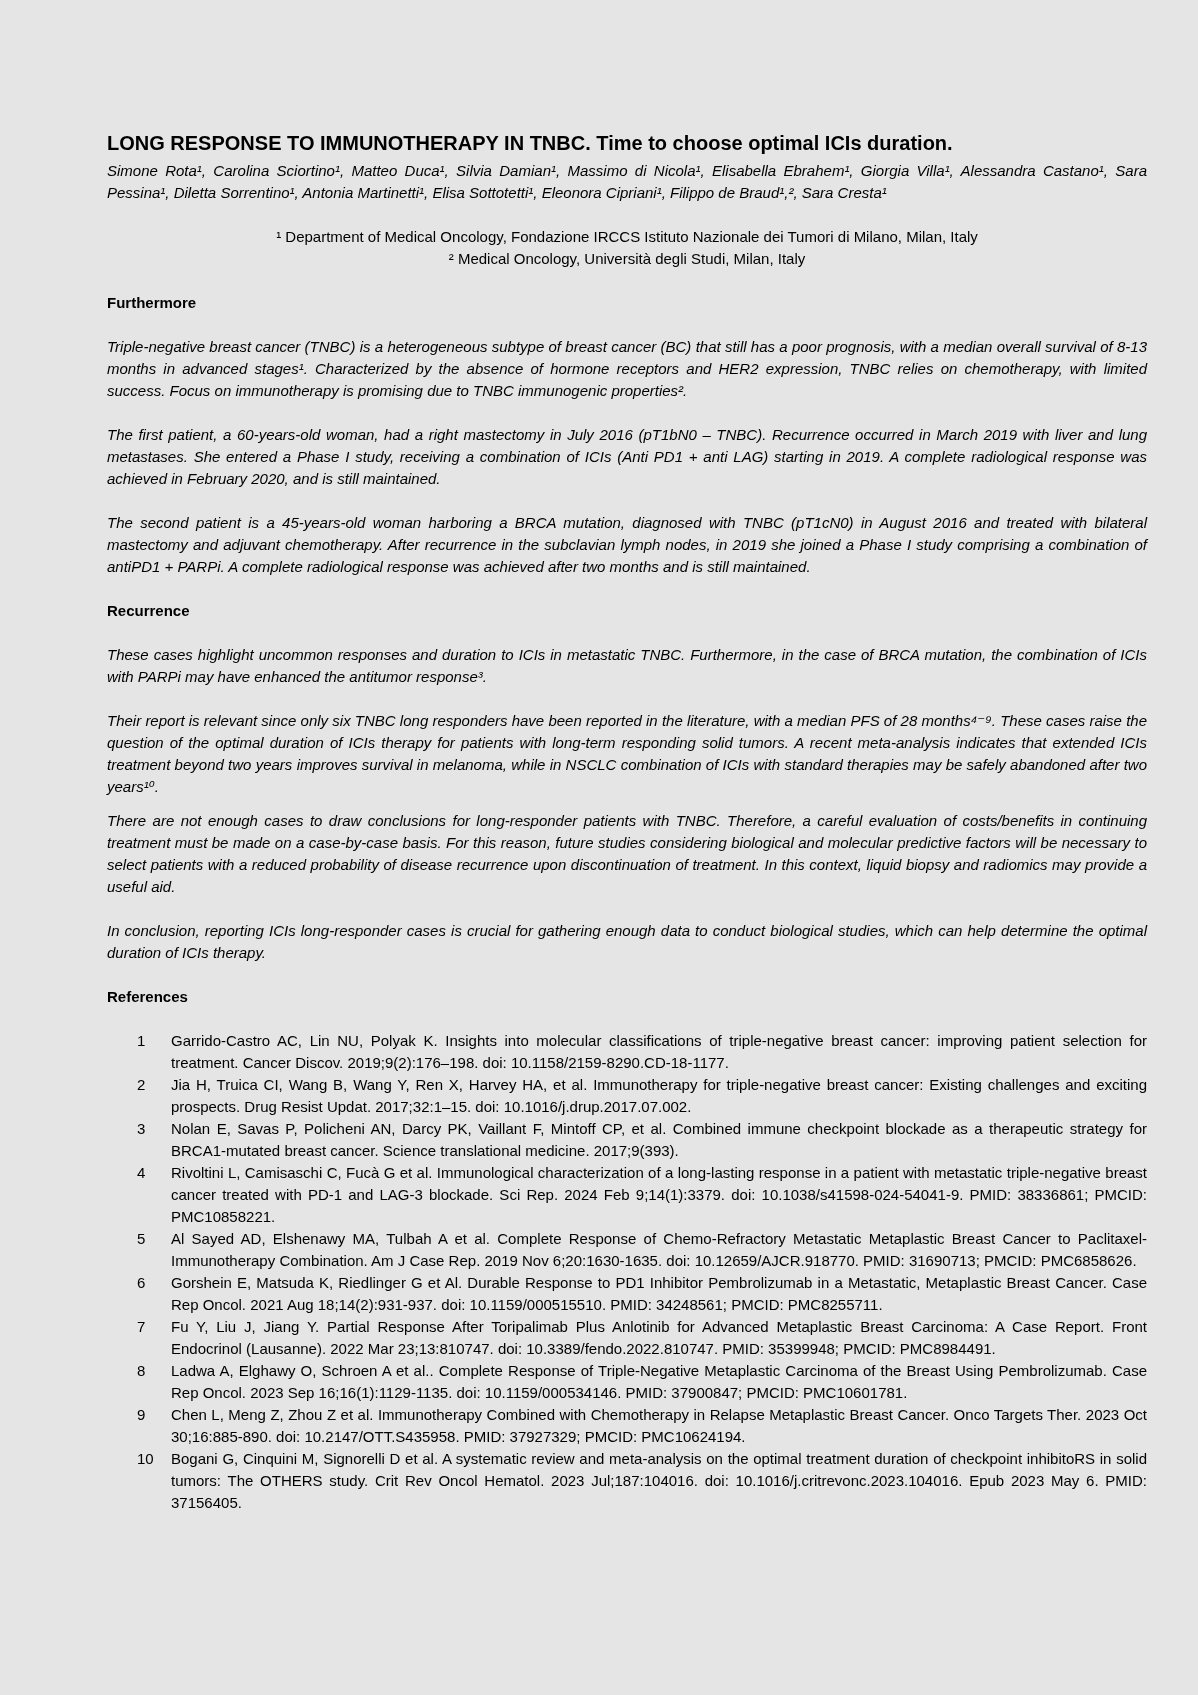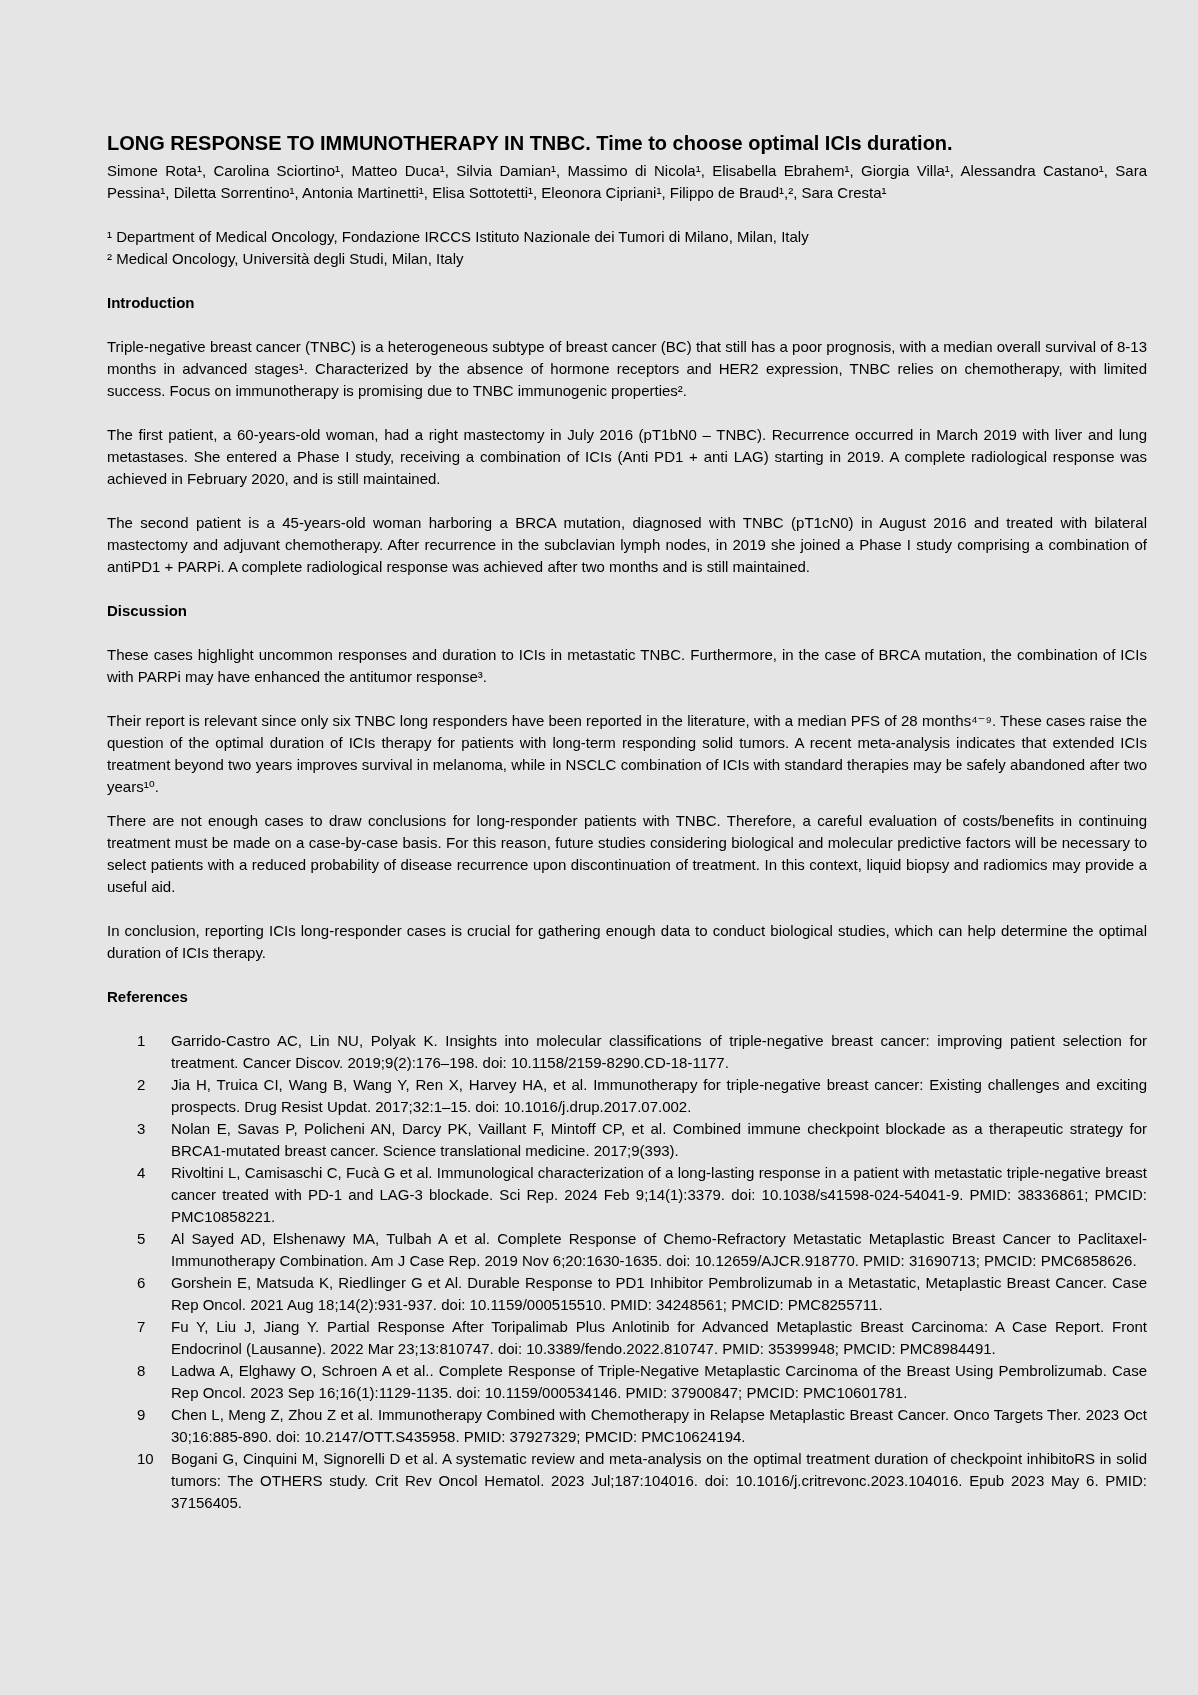--- a/index.html
+++ b/index.html
@@ -22,28 +22,29 @@
   }
   h1.title {
     font-size: 20px;
     line-height: 26px;
     font-weight: 700;
     margin: 0 0 4px 0;
   }
   p.block {
     margin: 0 0 22px 0;
     text-align: justify;
+    font-style: italic;
   }
   p.mb0 { margin-bottom: 12px; }
   .affiliations {
     margin: 0 0 22px 0;
   }
   .affiliations p {
     margin: 0;
-    text-align: left;
+    text-align: center;
   }
   h2.section-heading {
     font-size: 15px;
     line-height: 22px;
     font-weight: 700;
     margin: 22px 0 22px 0;
   }
   .refs {
     padding-left: 30px;
   }
@@ -67,27 +68,27 @@
 
   <h1 class="title">LONG RESPONSE TO IMMUNOTHERAPY IN TNBC. Time to choose optimal ICIs duration.</h1>
 
   <p class="block">Simone Rota¹, Carolina Sciortino¹, Matteo Duca¹, Silvia Damian¹, Massimo di Nicola¹, Elisabella Ebrahem¹, Giorgia Villa¹, Alessandra Castano¹, Sara Pessina¹, Diletta Sorrentino¹, Antonia Martinetti¹, Elisa Sottotetti¹, Eleonora Cipriani¹, Filippo de Braud¹,², Sara Cresta¹</p>
 
   <div class="affiliations">
     <p>¹ Department of Medical Oncology, Fondazione IRCCS Istituto Nazionale dei Tumori di Milano, Milan, Italy</p>
     <p>² Medical Oncology, Università degli Studi, Milan, Italy</p>
   </div>
 
-  <h2 class="section-heading">Introduction</h2>
+  <h2 class="section-heading">Furthermore</h2>
   <p class="block">Triple-negative breast cancer (TNBC) is a heterogeneous subtype of breast cancer (BC) that still has a poor prognosis, with a median overall survival of 8-13 months in advanced stages¹. Characterized by the absence of hormone receptors and HER2 expression, TNBC relies on chemotherapy, with limited success. Focus on immunotherapy is promising due to TNBC immunogenic properties².</p>
 
   <p class="block">The first patient, a 60-years-old woman, had a right mastectomy in July 2016 (pT1bN0 – TNBC). Recurrence occurred in March 2019 with liver and lung metastases. She entered a Phase I study, receiving a combination of ICIs (Anti PD1 + anti LAG) starting in 2019. A complete radiological response was achieved in February 2020, and is still maintained.</p>
   <p class="block">The second patient is a 45-years-old woman harboring a BRCA mutation, diagnosed with TNBC (pT1cN0) in August 2016 and treated with bilateral mastectomy and adjuvant chemotherapy. After recurrence in the subclavian lymph nodes, in 2019 she joined a Phase I study comprising a combination of antiPD1 + PARPi. A complete radiological response was achieved after two months and is still maintained.</p>
 
-  <h2 class="section-heading">Discussion</h2>
+  <h2 class="section-heading">Recurrence</h2>
   <p class="block">These cases highlight uncommon responses and duration to ICIs in metastatic TNBC. Furthermore, in the case of BRCA mutation, the combination of ICIs with PARPi may have enhanced the antitumor response³.</p>
   <p class="block mb0">Their report is relevant since only six TNBC long responders have been reported in the literature, with a median PFS of 28 months⁴⁻⁹. These cases raise the question of the optimal duration of ICIs therapy for patients with long-term responding solid tumors. A recent meta-analysis indicates that extended ICIs treatment beyond two years improves survival in melanoma, while in NSCLC combination of ICIs with standard therapies may be safely abandoned after two years¹⁰.</p>
   <p class="block">There are not enough cases to draw conclusions for long-responder patients with TNBC. Therefore, a careful evaluation of costs/benefits in continuing treatment must be made on a case-by-case basis. For this reason, future studies considering biological and molecular predictive factors will be necessary to select patients with a reduced probability of disease recurrence upon discontinuation of treatment. In this context, liquid biopsy and radiomics may provide a useful aid.</p>
   <p class="block">In conclusion, reporting ICIs long-responder cases is crucial for gathering enough data to conduct biological studies, which can help determine the optimal duration of ICIs therapy.</p>
 
   <h2 class="section-heading">References</h2>
   <div class="refs">
     <div class="ref">
       <span class="ref-num">1</span>
       <span class="ref-text">Garrido-Castro AC, Lin NU, Polyak K. Insights into molecular classifications of triple-negative breast cancer: improving patient selection for treatment. Cancer Discov. 2019;9(2):176–198. doi: 10.1158/2159-8290.CD-18-1177.</span>

